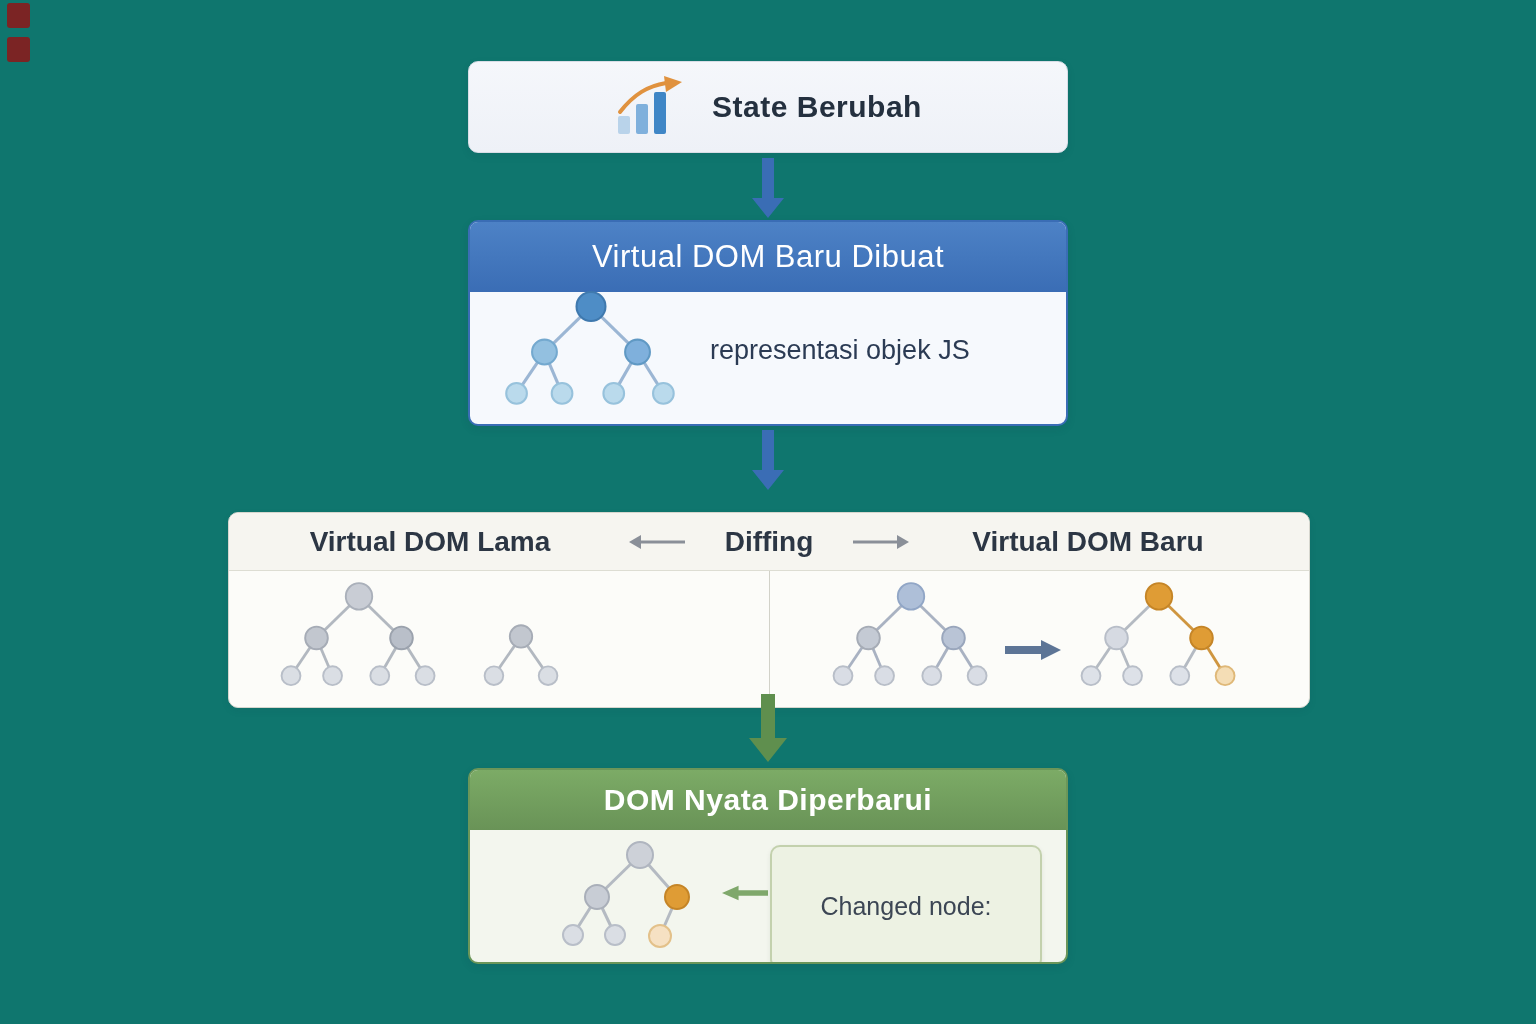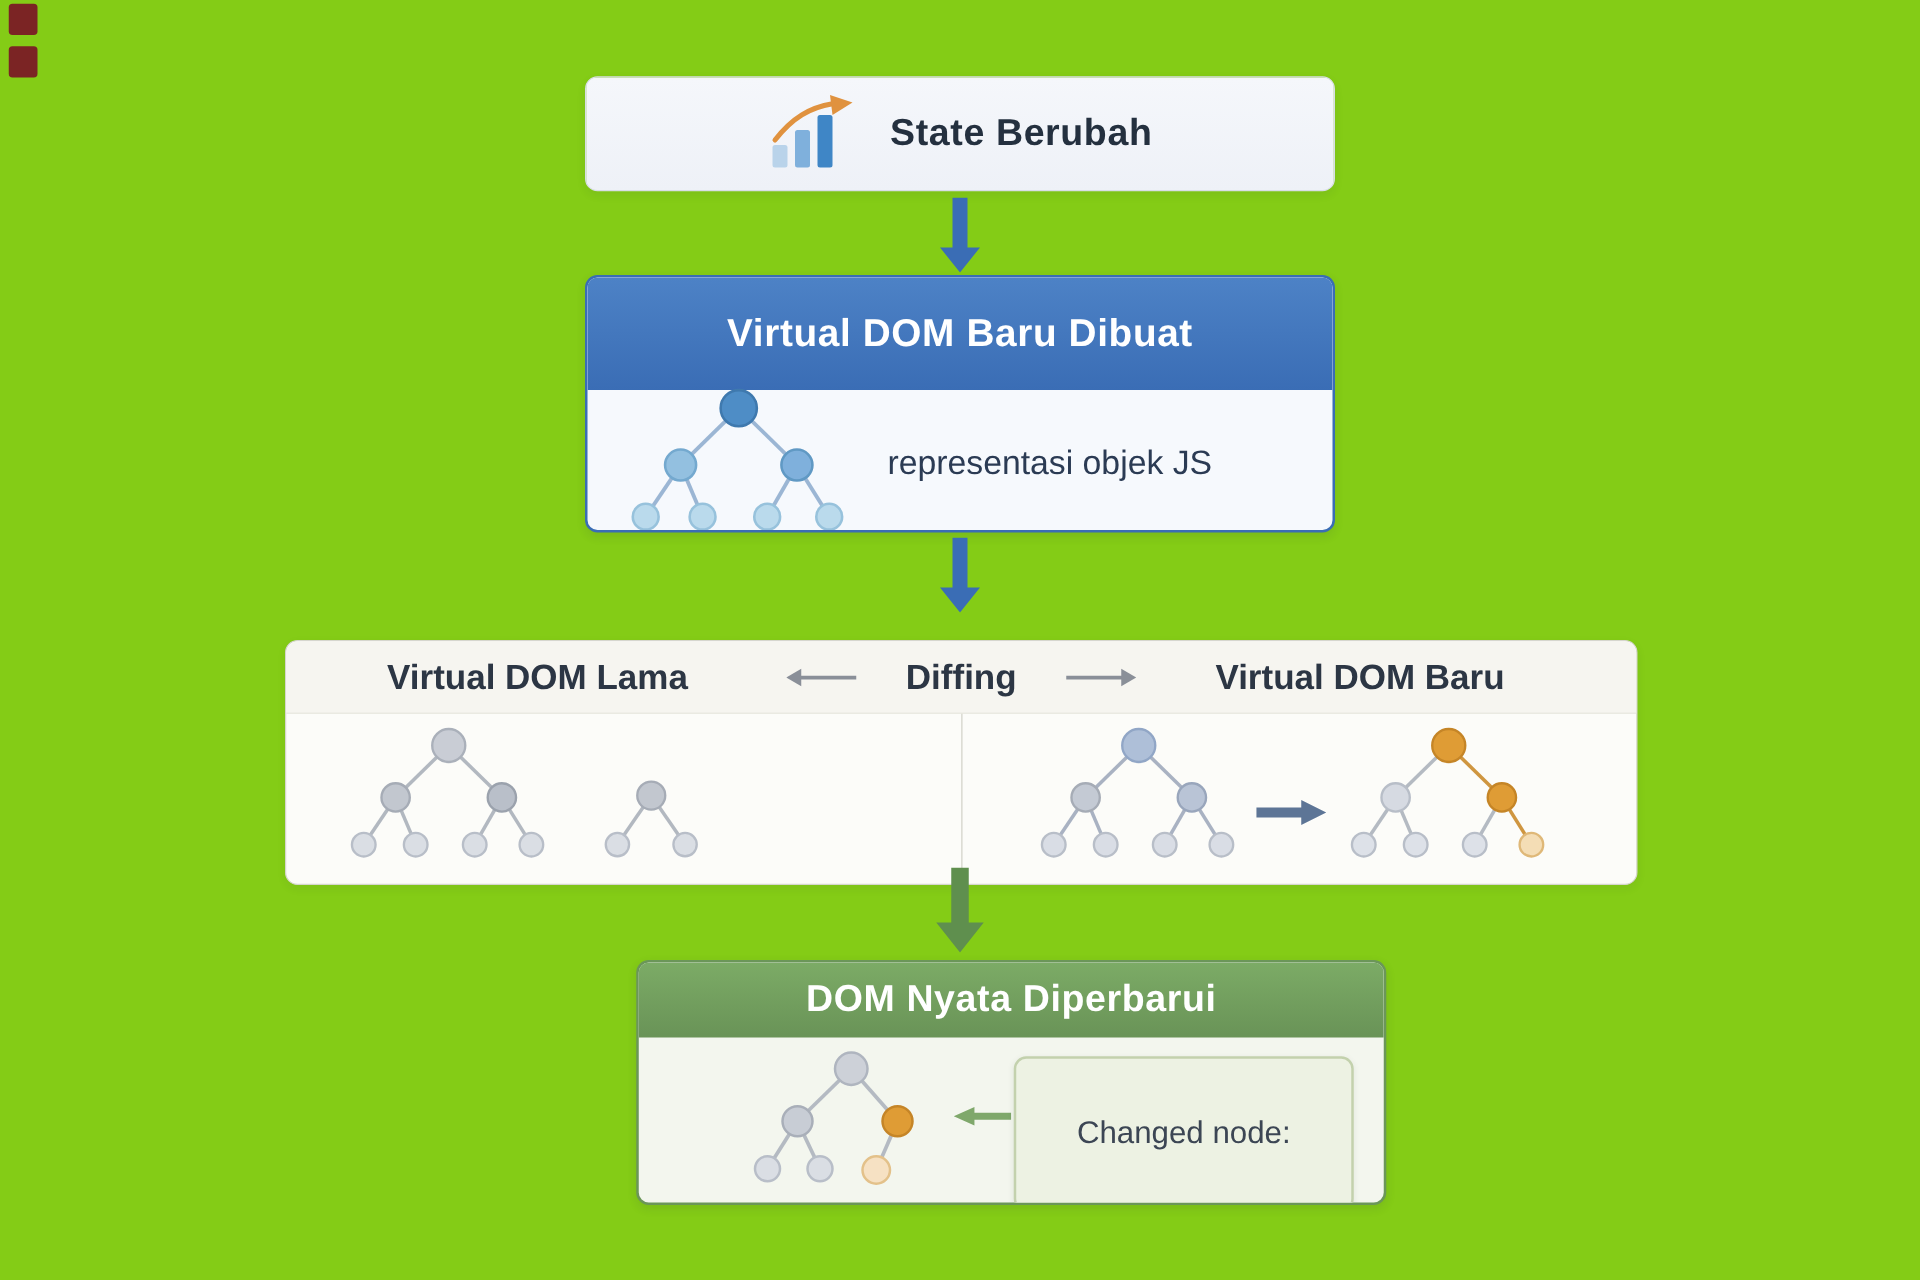--- a/index.html
+++ b/index.html
@@ -1,20 +1,20 @@
 <!DOCTYPE html>
 <html><head>
 <meta charset="utf-8">
 <style>
   * { margin:0; padding:0; box-sizing:border-box; }
   html,body { background:#e9e9ee; }
   body { font-family:"Liberation Sans", sans-serif; }
   .canvas {
     position:relative; width:1536px; height:1024px;
-    background:#84cc16; overflow:hidden; margin:0 auto;
+    background:#0f766e; overflow:hidden; margin:0 auto;
   }
   .corner-mark {
     position:absolute; left:7px; width:23px; height:25px;
     background:#7b2424; border-radius:3px;
   }
   .corner-mark.m1 { top:3px; }
   .corner-mark.m2 { top:37px; }
 
   .panel { position:absolute; border-radius:10px; }
 
@@ -33,22 +33,22 @@
   
   .v-arrow { position:absolute; }
 
   
   .panel2 {
     left:468px; top:220px; width:600px; height:206px;
     background:#f6f9fd; border:2px solid #3a6db5; overflow:hidden;
     box-shadow:0 3px 8px rgba(30,40,70,.10);
   }
   .panel2-header {
-    height:90px; background:linear-gradient(180deg,#4d82c6,#3a6db5);
-    color:#ffffff; font-size:31px; font-weight:700;
+    height:70px; background:linear-gradient(180deg,#4d82c6,#3a6db5);
+    color:#ffffff; font-size:31px; font-weight:400;
     display:flex; align-items:center; justify-content:center; letter-spacing:.5px;
   }
   .panel2-body {
     height:121px; display:flex; align-items:center; padding:4px 26px 8px 26px; gap:18px;
   }
   .panel2-desc { font-size:27px; color:#2b3b54; line-height:1.5; padding-left:6px; }
 
   
   .panel3 {
     left:228px; top:492px; width:1082px; height:196px;
@@ -73,21 +73,20 @@
   .p3-divider {
     position:absolute; left:540px; top:58px; bottom:8px; width:1px; background:#d2d2c9;
   }
   .p3-item { position:absolute; }
 
   
   .panel4 {
     left:468px; top:768px; width:600px; height:196px;
     background:#f3f6ee; border:2px solid #6b9659; overflow:hidden;
     box-shadow:0 3px 8px rgba(30,40,70,.10);
-    margin-left:41px;
   }
   .panel4-header {
     height:60px; background:linear-gradient(180deg,#7cab66,#699357);
     color:#ffffff; font-size:30px; font-weight:700;
     display:flex; align-items:center; justify-content:center; letter-spacing:.5px;
   }
   .panel4-body { position:relative; height:134px; }
   .p4-item { position:absolute; }
   .callout {
     position:absolute; left:300px; top:15px; width:272px; height:124px;

